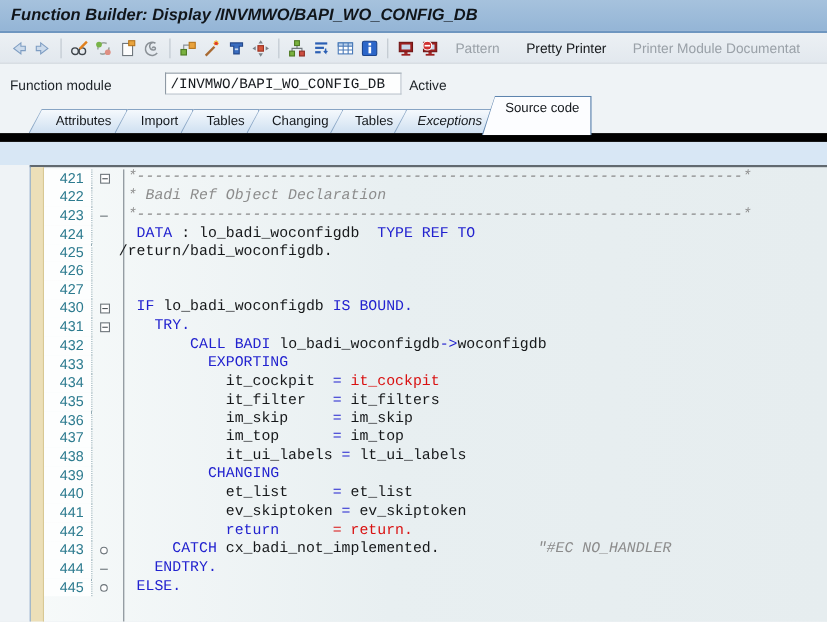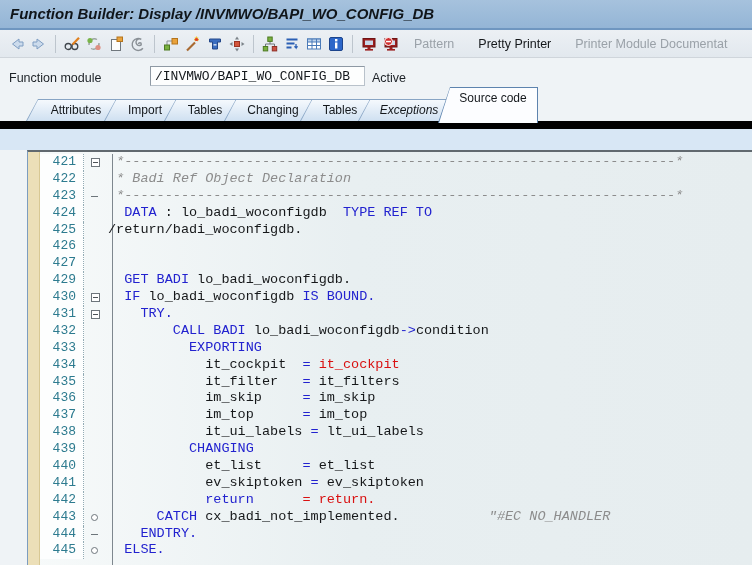--- a/index.html
+++ b/index.html
@@ -61,21 +61,21 @@
     margin-left:27px;
     border-left:1px solid #7c9cbf;
     background:linear-gradient(90deg,#f7fafa,#e8eff1 45%,#e6edef);
   }
   .dragmargin{position:absolute;left:0;top:0;bottom:0;width:11px;
     background:#ecdfb8;border-right:1px solid #d8c894;z-index:1;}
   .foldline{position:absolute;left:84px;top:2px;bottom:0;width:1px;background:#7e878e;z-index:1;}
   .code-rows{position:absolute;left:12px;top:2px;right:0;z-index:2;}
   .crow{display:flex;height:16.9px;line-height:16.9px;}
   .lnum{width:36px;text-align:right;padding-right:7px;flex:0 0 auto;
-    font-family:Liberation Mono, monospace;font-size:13px;color:#2d7b8f;
+    font-family:Liberation Sans, sans-serif;font-size:13px;color:#2d7b8f;
     background:#fdfefe;border-right:1px dotted #93abb4;}
   .fold{width:24px;flex:0 0 auto;position:relative;}
   .fold i{position:absolute;left:7px;display:block;}
   .m-box{top:4px;width:7px;height:7px;background:#fff;border:1px solid #6d757b;}
   .m-box:after{content:"";position:absolute;left:1px;top:3px;width:5px;height:1px;background:#4d5358;}
   .m-tick{top:8px;width:7px;height:1px;background:#6d757b;}
   .m-circle{top:5px;width:5px;height:5px;background:#fff;border:1px solid #6d757b;border-radius:50%;}
   pre.ctext{margin:0;flex:1;font-family:"Liberation Mono",monospace;font-size:13.5px;line-height:16.9px;}
   .seg-t{color:#16181a;}
   .seg-k{color:#2222cf;text-align:center;}
@@ -298,42 +298,37 @@
           <span class="lnum">426</span>
           <span class="fold"></span>
           <pre class="ctext"></pre>
         </div>
         <div class="crow">
           <span class="lnum">427</span>
           <span class="fold"></span>
           <pre class="ctext"></pre>
         </div>
         <div class="crow">
-          <span class="lnum">429</span>
-          <span class="fold"></span>
-          <pre class="ctext"><span class="seg-t">  </span><span class="seg-k">GET BADI</span><span class="seg-t"> lo_badi_woconfigdb.</span></pre>
-        </div>
-        <div class="crow">
           <span class="lnum">430</span>
           <span class="fold">
             <i class="m-box"></i>
           </span>
           <pre class="ctext"><span class="seg-t">  </span><span class="seg-k">IF</span><span class="seg-t"> lo_badi_woconfigdb </span><span class="seg-k">IS BOUND.</span></pre>
         </div>
         <div class="crow">
           <span class="lnum">431</span>
           <span class="fold">
             <i class="m-box"></i>
           </span>
           <pre class="ctext"><span class="seg-t">    </span><span class="seg-k">TRY.</span></pre>
         </div>
         <div class="crow">
           <span class="lnum">432</span>
           <span class="fold"></span>
-          <pre class="ctext"><span class="seg-t">        </span><span class="seg-k">CALL BADI</span><span class="seg-t"> lo_badi_woconfigdb</span><span class="seg-k">-&gt;</span><span class="seg-t">condition</span></pre>
+          <pre class="ctext"><span class="seg-t">        </span><span class="seg-k">CALL BADI</span><span class="seg-t"> lo_badi_woconfigdb</span><span class="seg-k">-&gt;</span><span class="seg-t">woconfigdb</span></pre>
         </div>
         <div class="crow">
           <span class="lnum">433</span>
           <span class="fold"></span>
           <pre class="ctext"><span class="seg-t">          </span><span class="seg-k">EXPORTING</span></pre>
         </div>
         <div class="crow">
           <span class="lnum">434</span>
           <span class="fold"></span>
           <pre class="ctext"><span class="seg-t">            it_cockpit  </span><span class="seg-k">=</span><span class="seg-t"> </span><span class="seg-r">it_cockpit</span></pre>

